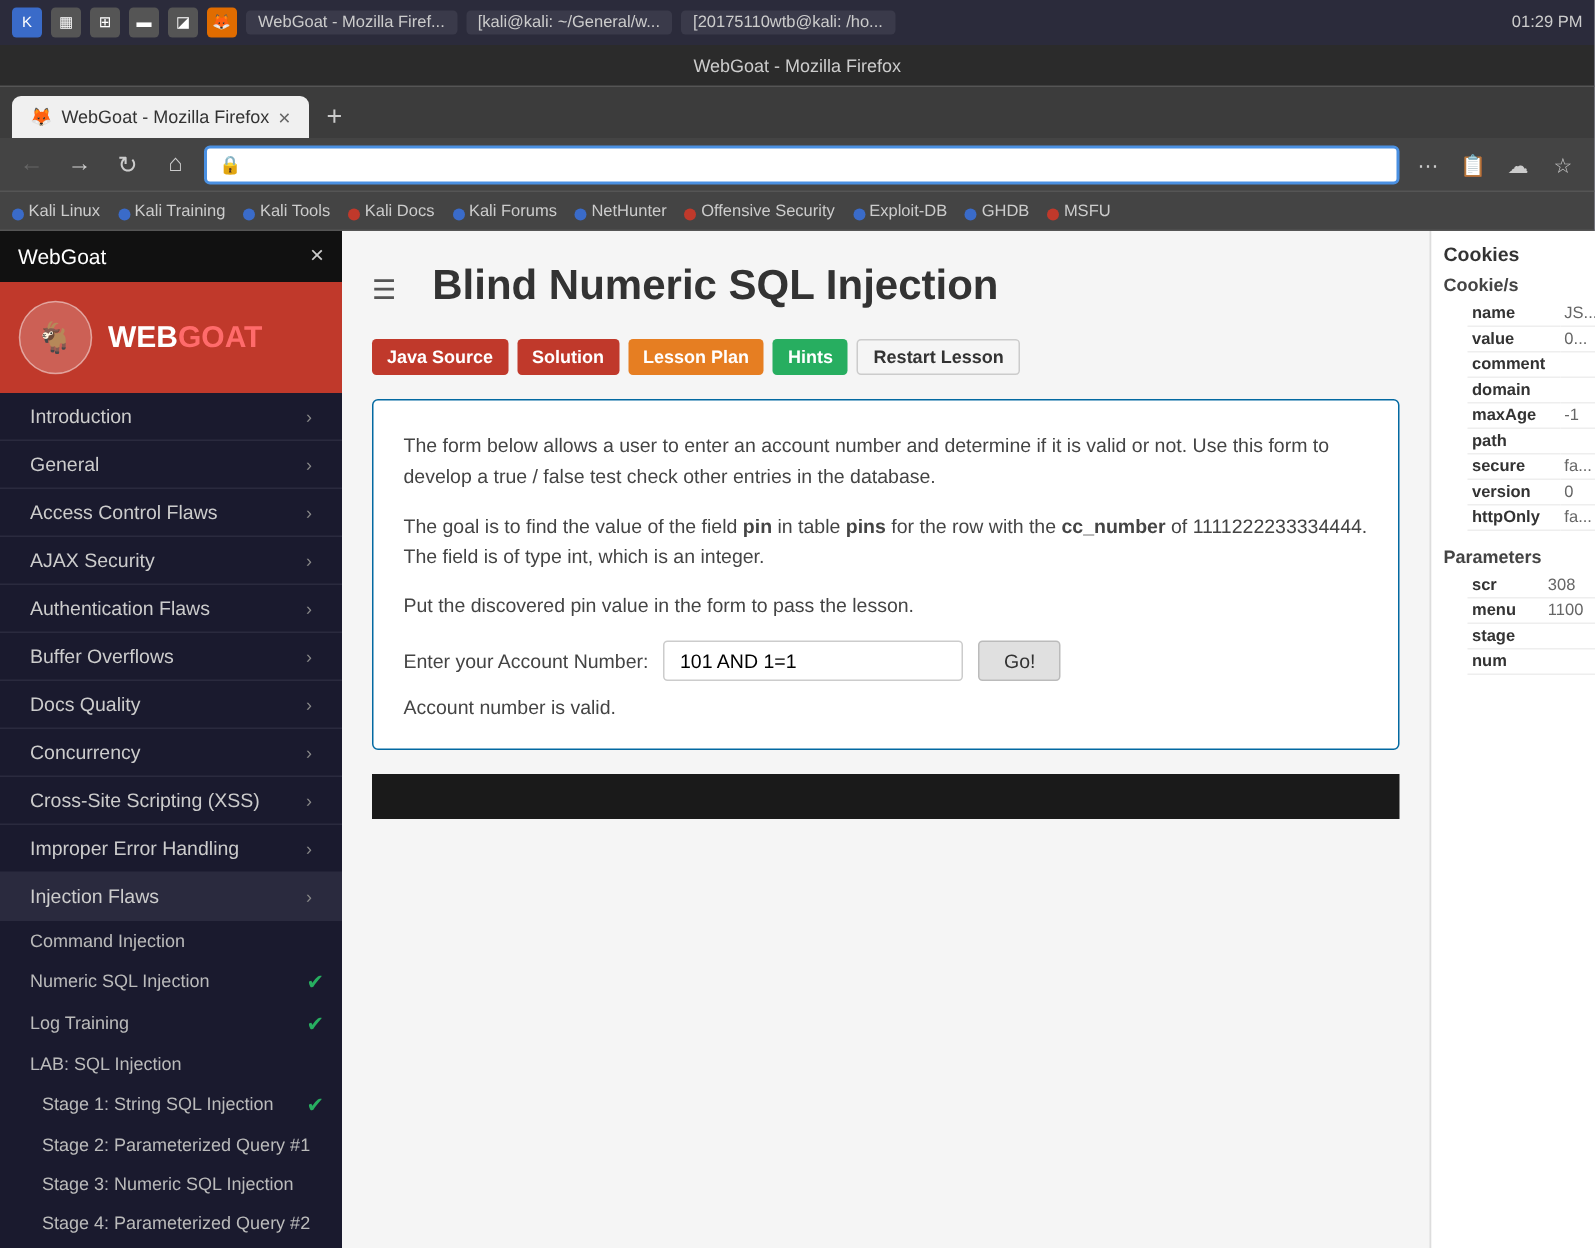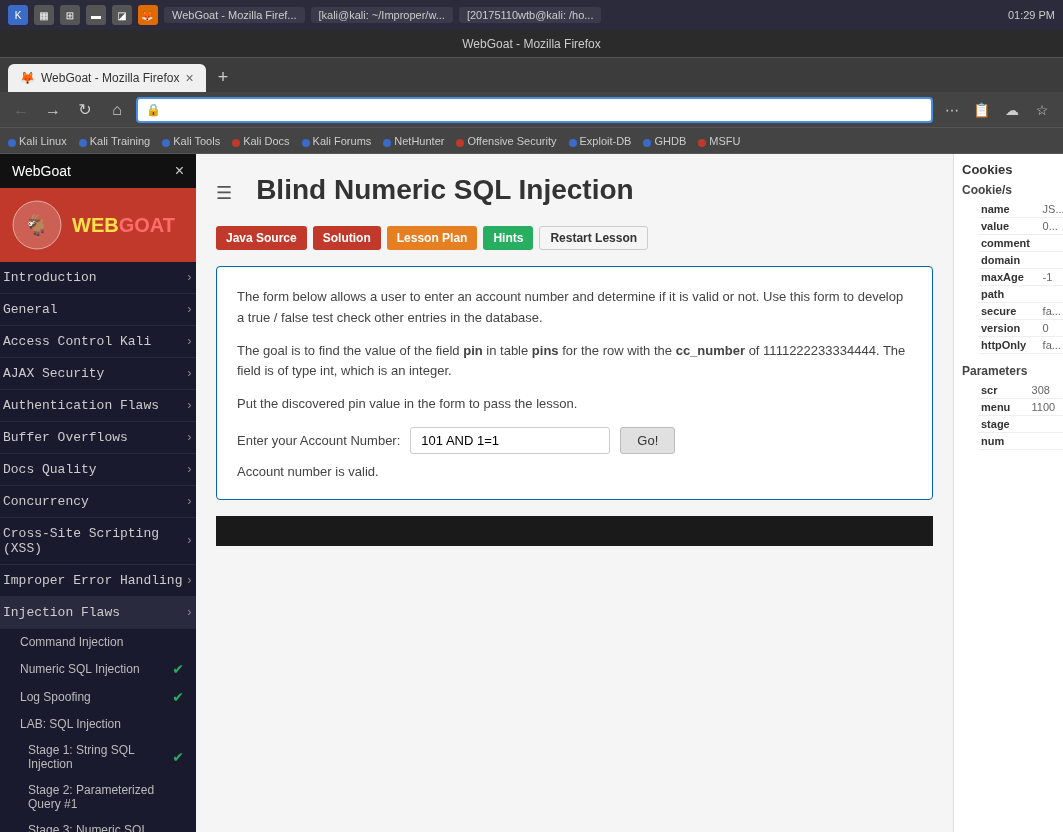--- a/index.html
+++ b/index.html
@@ -35,26 +35,26 @@
     .nav-actions { display: flex; gap: 4px; }
     .nav-action-btn { width: 26px; height: 26px; background: transparent; border: none; color: #ccc; cursor: pointer; font-size: 14px; display: flex; align-items: center; justify-content: center; border-radius: 3px; }
     .bookmarks-bar { height: 26px; background: #444; display: flex; align-items: center; padding: 0 8px; gap: 12px; border-bottom: 1px solid #555; font-size: 11px; color: #ccc; }
     .bookmark-item { display: flex; align-items: flex-end; gap: 3px; cursor: pointer; white-space: nowrap; }
     .bookmark-dot { width: 8px; height: 8px; border-radius: 50%; display: inline-block; }
 
     
     .app-layout { display: flex; height: calc(832px - 30px - 28px - 34px - 36px - 26px); }
 
     
-    .sidebar { width: 196px; background: #1a1a2e; color: #ddd; overflow-y: auto; flex-shrink: 0; }
+    .sidebar { width: 228px; background: #1a1a2e; color: #ddd; overflow-y: auto; flex-shrink: 0; }
     .sidebar-logo { background: #c0392b; padding: 12px; display: flex; align-items: center; gap: 10px; }
     .sidebar-logo-icon { width: 50px; height: 50px; }
     .sidebar-logo-text { font-size: 20px; font-weight: bold; color: #fff; }
-    .sidebar-logo-text span { color: #fde047; }
-    .sidebar-item { display: flex; align-items: center; justify-content: space-between; padding: 8px 3px; cursor: pointer; border-bottom: 1px solid #2a2a3e; font-size: 13px; color: #ccc; font-family: Liberation Mono, monospace; }
+    .sidebar-logo-text span { color: #ffffff; }
+    .sidebar-item { display: flex; align-items: center; justify-content: space-between; padding: 8px 20px; cursor: pointer; border-bottom: 1px solid #2a2a3e; font-size: 13px; color: #ccc; }
     .sidebar-item.active { background: #2a2a3e; }
     .sidebar-item .chevron { color: #888; font-size: 12px; }
     .sidebar-subitem { padding: 6px 12px 6px 20px; cursor: pointer; color: #bbb; font-size: 12px; display: flex; align-items: center; justify-content: space-between; }
     .check-icon { color: #27ae60; font-size: 14px; }
     .sidebar-header { display: flex; align-items: center; justify-content: space-between; padding: 8px 12px; background: #111; color: #fff; font-size: 14px; }
     .sidebar-header .close-btn { cursor: pointer; color: #ccc; font-size: 16px; }
 
     
     .content-area { flex: 1; background: #f5f5f5; overflow-y: auto; display: flex; }
     .main-content { flex: 1; padding: 20px; }
@@ -88,21 +88,21 @@
 <body>
 
 <div class="taskbar">
   <div class="taskbar-icon blue">K</div>
   <div class="taskbar-icon">▦</div>
   <div class="taskbar-icon">⊞</div>
   <div class="taskbar-icon">▬</div>
   <div class="taskbar-icon">◪</div>
   <div class="taskbar-icon orange">🦊</div>
   <div class="taskbar-tab">WebGoat - Mozilla Firef...</div>
-  <div class="taskbar-tab">[kali@kali: ~/Improper/w...</div>
+  <div class="taskbar-tab">[kali@kali: ~/General/w...</div>
   <div class="taskbar-tab">[20175110wtb@kali: /ho...</div>
   <div class="taskbar-time">01:29 PM</div>
 </div>
 
 <div class="browser-titlebar">
   <span>WebGoat - Mozilla Firefox</span>
 </div>
 
 <div class="browser-tabs">
   <div class="browser-tab">
@@ -193,21 +193,21 @@
 
     <div class="sidebar-item">
       <span>Introduction</span>
       <span class="chevron">›</span>
     </div>
     <div class="sidebar-item">
       <span>General</span>
       <span class="chevron">›</span>
     </div>
     <div class="sidebar-item">
-      <span>Access Control Kali</span>
+      <span>Access Control Flaws</span>
       <span class="chevron">›</span>
     </div>
     <div class="sidebar-item">
       <span>AJAX Security</span>
       <span class="chevron">›</span>
     </div>
     <div class="sidebar-item">
       <span>Authentication Flaws</span>
       <span class="chevron">›</span>
     </div>
@@ -237,21 +237,21 @@
     </div>
 
     <div class="sidebar-subitem">
       <span>Command Injection</span>
     </div>
     <div class="sidebar-subitem">
       <span>Numeric SQL Injection</span>
       <span class="check-icon">✔</span>
     </div>
     <div class="sidebar-subitem">
-      <span>Log Spoofing</span>
+      <span>Log Training</span>
       <span class="check-icon">✔</span>
     </div>
     <div class="sidebar-subitem">
       <span>LAB: SQL Injection</span>
     </div>
     <div class="sidebar-subitem" style="padding-left:28px">
       <span>Stage 1: String SQL Injection</span>
       <span class="check-icon">✔</span>
     </div>
     <div class="sidebar-subitem" style="padding-left:28px">

